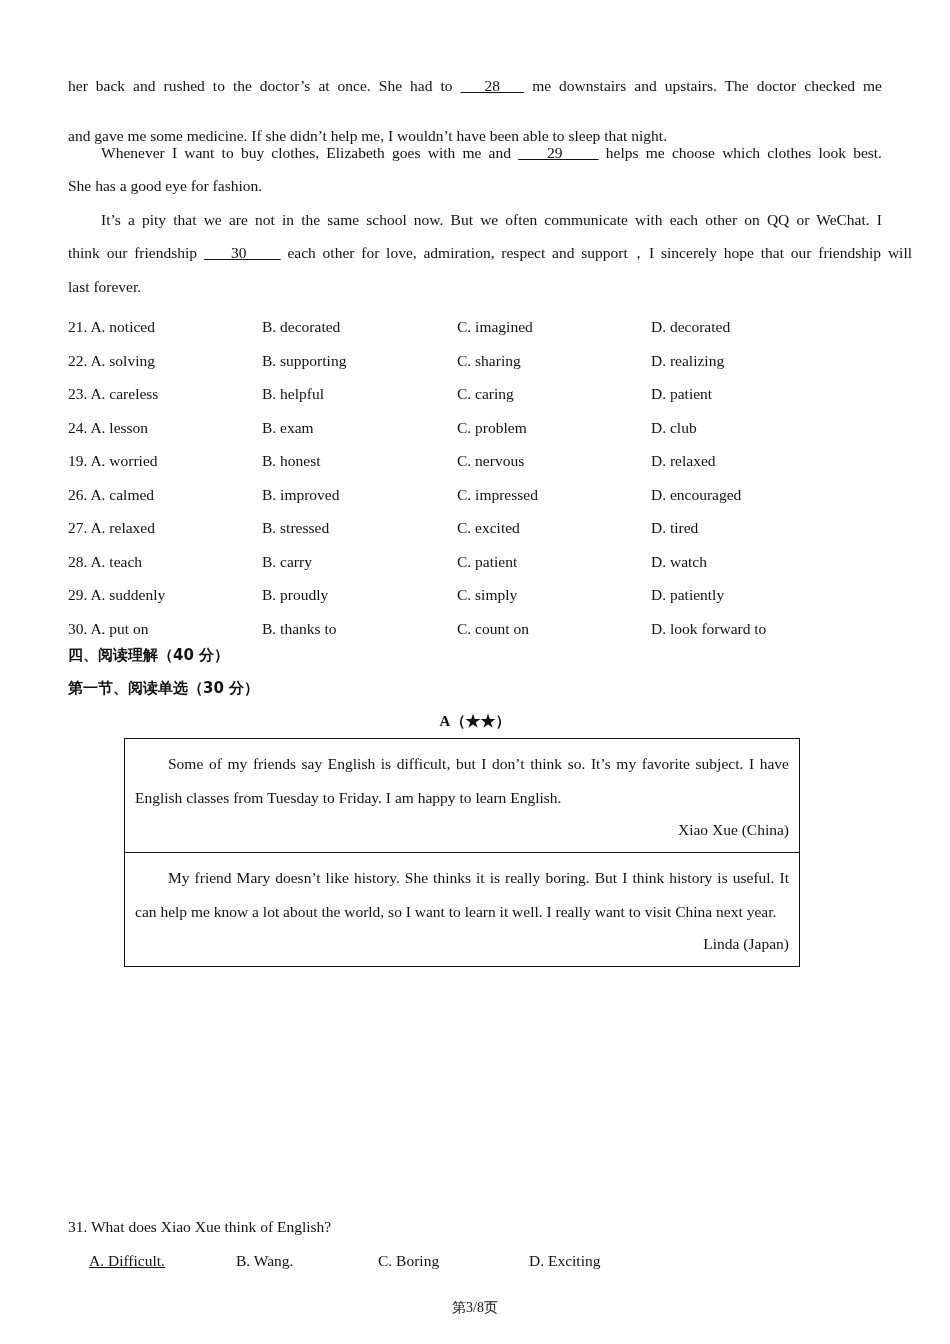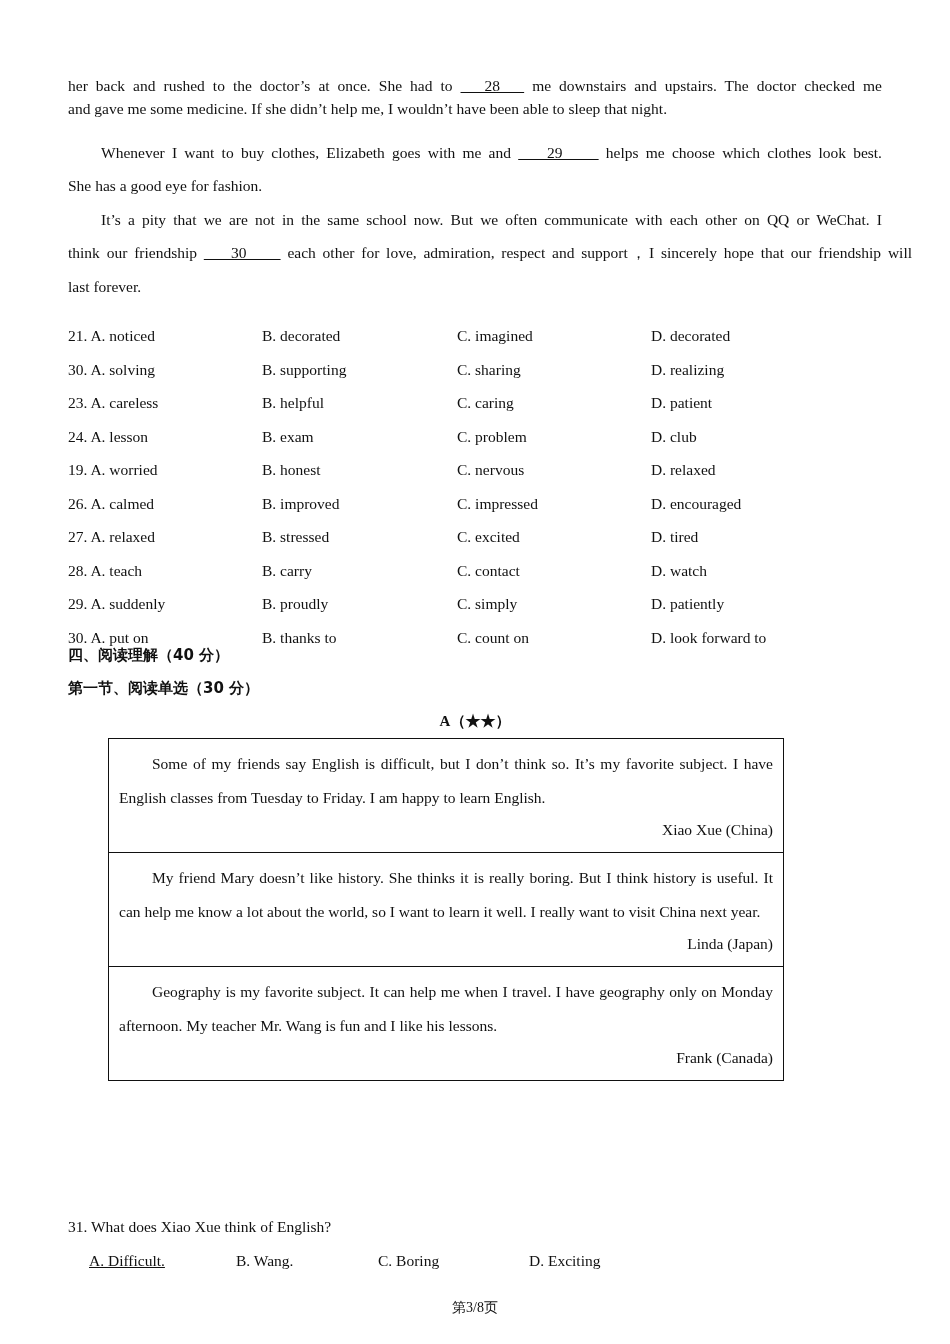--- a/index.html
+++ b/index.html
@@ -5,58 +5,58 @@
   html, body { margin: 0; padding: 0; background: #ffffff; }
   body {
     width: 950px; height: 1344px; position: relative; overflow: hidden;
     font-family: "Liberation Serif", "DejaVu Serif", serif;
     color: #111; font-size: 15.5px;
   }
   .line { position: absolute; left: 68px; white-space: nowrap; line-height: 20px; }
   .just { position: absolute; left: 68px; width: 814px; line-height: 20px; text-align: justify; text-align-last: justify; white-space: nowrap; }
   .blank { text-decoration: underline; white-space: pre; }
   .opt-row { position: absolute; left: 68px; width: 800px; height: 20px; line-height: 20px; }
-  .opt-row span { position: absolute; top: 16px; white-space: nowrap; font-family: Liberation Serif, serif; }
+  .opt-row span { position: absolute; top: 7px; white-space: nowrap; font-family: Liberation Serif, serif; }
   .c0 { left: 0; } .c1 { left: 194px; } .c2 { left: 389px; } .c3 { left: 583px; }
   .heading { position: absolute; left: 68px; font-weight: bold; line-height: 20px; font-family: "DejaVu Sans", sans-serif; font-size: 15px; }
   .passage-title { position: absolute; left: 0; width: 950px; text-align: center; top: 711px; font-weight: bold; line-height: 20px; font-size: 15px; }
-  table.box { position: absolute; left: 108px; top: 738px; width: 676px; border-collapse: collapse; }
+  table.box { position: absolute; left: 124px; top: 738px; width: 676px; border-collapse: collapse; }
   table.box td { border: 1.5px solid #111; padding: 0 10px 0 10px; vertical-align: top; height: 113px; }
   .para { line-height: 33.5px; text-align: justify; text-indent: 33px; margin-top: 8px; }
   .sig { text-align: right; line-height: 20px; margin-top: 6px; }
   .q31 { position: absolute; left: 68px; top: 1217px; line-height: 20px; }
   .ans-row { position: absolute; left: 85px; top: 1251px; width: 700px; height: 20px; line-height: 20px; }
   .ans-row span { position: absolute; top: 0; white-space: nowrap; }
   .footer { position: absolute; left: 0; width: 950px; text-align: center; top: 1298px; font-size: 14px; line-height: 20px; }
 </style>
 </head>
 <body>
 
 <div class="just" style="top:76px;">
   <span>her back and rushed to the doctor’s at once. She had to </span><span class="blank">   28   </span><span> me downstairs and upstairs. The doctor checked me</span>
 </div>
-<div class="line" style="top:99px;">and gave me some medicine. If she didn’t help me, I wouldn’t have been able to sleep that night.</div>
+<div class="line" style="top:126px;">and gave me some medicine. If she didn’t help me, I wouldn’t have been able to sleep that night.</div>
 <div class="just" style="top:143px; left:101px; width:781px;">
   <span>Whenever I want to buy clothes, Elizabeth goes with me and </span><span class="blank">    29     </span><span> helps me choose which clothes look best.</span>
 </div>
 <div class="line" style="top:176px;">She has a good eye for fashion.</div>
 <div class="just" style="top:210px; left:101px; width:781px;">It’s a pity that we are not in the same school now. But we often communicate with each other on QQ or WeChat. I</div>
 <div class="just" style="top:243px; width:844px;">
   <span>think our friendship </span><span class="blank">    30     </span><span> each other for love, admiration, respect and support，I sincerely hope that our friendship will</span>
 </div>
 <div class="line" style="top:277px;">last forever.</div>
 
 <div class="opt-row" style="top:310px;">
   <span class="c0">21. A. noticed</span>
   <span class="c1">B. decorated</span>
   <span class="c2">C. imagined</span>
   <span class="c3">D. decorated</span>
 </div>
 <div class="opt-row" style="top:344px;">
-  <span class="c0">30. A. solving</span>
+  <span class="c0">22. A. solving</span>
   <span class="c1">B. supporting</span>
   <span class="c2">C. sharing</span>
   <span class="c3">D. realizing</span>
 </div>
 <div class="opt-row" style="top:377px;">
   <span class="c0">23. A. careless</span>
   <span class="c1">B. helpful</span>
   <span class="c2">C. caring</span>
   <span class="c3">D. patient</span>
 </div>
@@ -80,21 +80,21 @@
 </div>
 <div class="opt-row" style="top:511px;">
   <span class="c0">27. A. relaxed</span>
   <span class="c1">B. stressed</span>
   <span class="c2">C. excited</span>
   <span class="c3">D. tired</span>
 </div>
 <div class="opt-row" style="top:545px;">
   <span class="c0">28. A. teach</span>
   <span class="c1">B. carry</span>
-  <span class="c2">C. contact</span>
+  <span class="c2">C. patient</span>
   <span class="c3">D. watch</span>
 </div>
 <div class="opt-row" style="top:578px;">
   <span class="c0">29. A. suddenly</span>
   <span class="c1">B. proudly</span>
   <span class="c2">C. simply</span>
   <span class="c3">D. patiently</span>
 </div>
 <div class="opt-row" style="top:612px;">
   <span class="c0">30. A. put on</span>
@@ -114,26 +114,20 @@
     <div class="para">Some of my friends say English is difficult, but I don’t think so. It’s my favorite subject. I have English classes from Tuesday to Friday. I am happy to learn English.</div>
     <div class="sig">Xiao Xue (China)</div>
   </td>
       </tr>
   <tr>
         <td>
     <div class="para">My friend Mary doesn’t like history. She thinks it is really boring. But I think history is useful. It can help me know a lot about the world, so I want to learn it well. I really want to visit China next year.</div>
     <div class="sig">Linda (Japan)</div>
   </td>
       </tr>
-  <tr>
-        <td>
-    <div class="para">Geography is my favorite subject. It can help me when I travel. I have geography only on Monday afternoon. My teacher Mr. Wang is fun and I like his lessons.</div>
-    <div class="sig">Frank (Canada)</div>
-  </td>
-      </tr>
 </tbody>
   </table>
 
 <div class="q31">31. What does Xiao Xue think of English?</div>
 <div class="ans-row">
   <span style="left:4px;text-decoration:underline;">A. Difficult.</span>
   <span style="left:151px;">B. Wang.</span>
   <span style="left:293px;">C. Boring</span>
   <span style="left:444px;">D. Exciting</span>
 </div>

